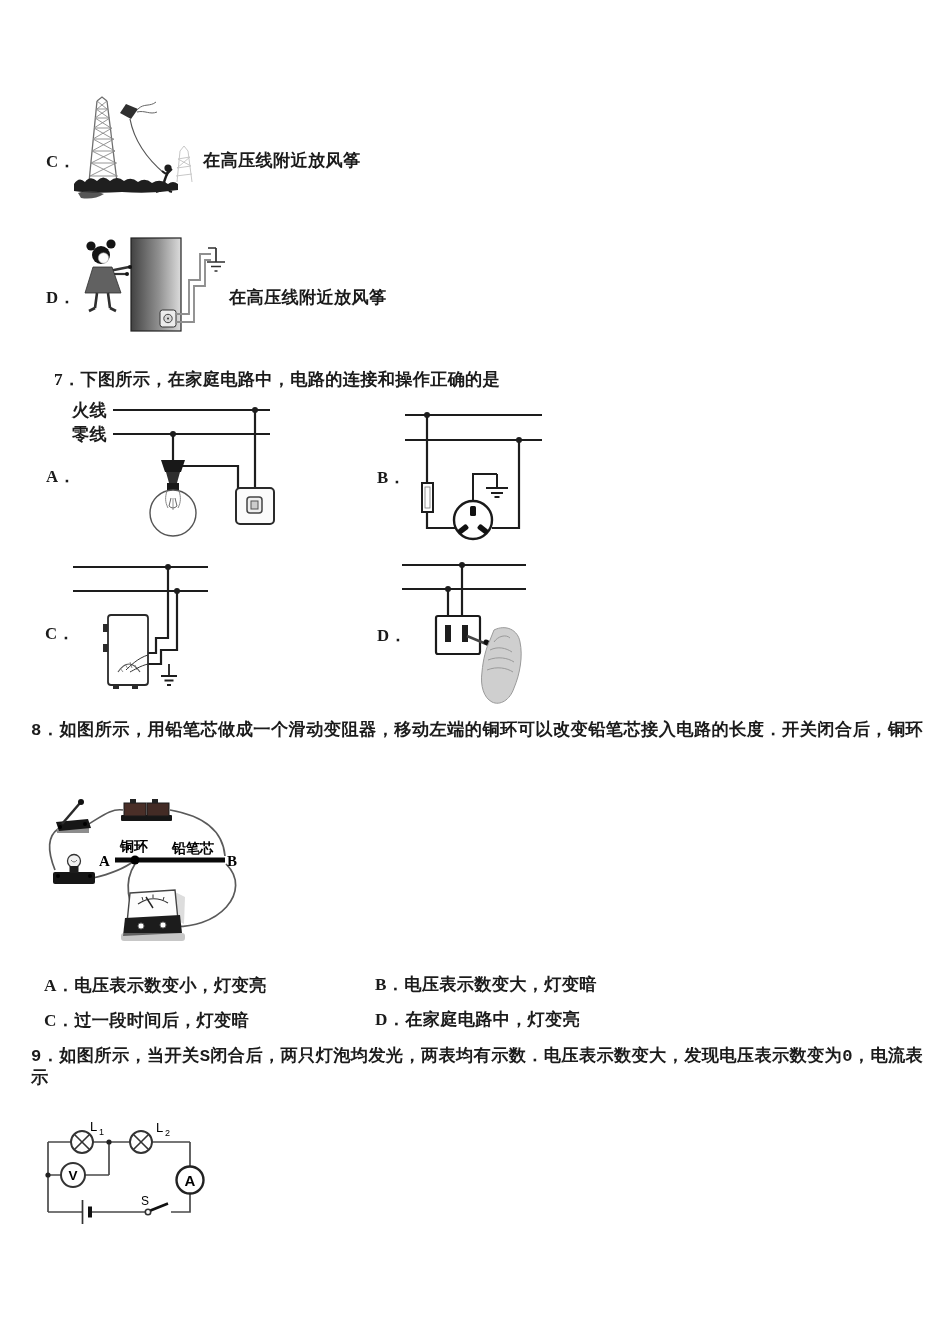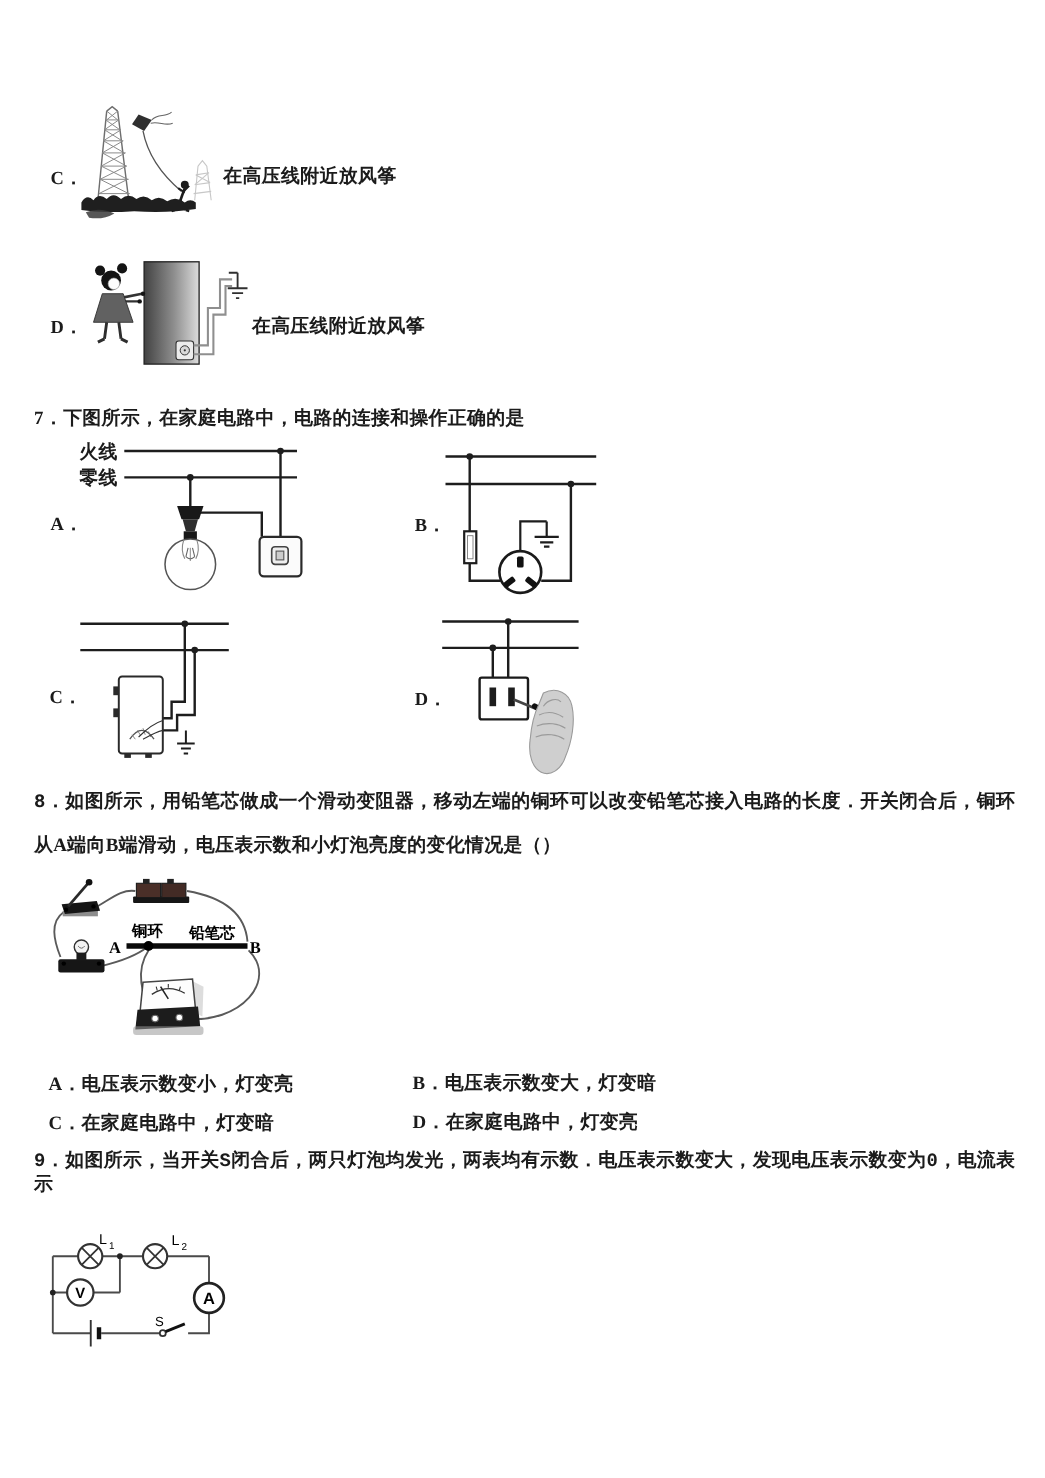--- a/index.html
+++ b/index.html
@@ -92,21 +92,21 @@
       <path d="M102,80 H115 V46 H126 V20 H137"></path>
       <path d="M102,88 H120 V52 H131 V26 H137"></path>
     </g>
     <g stroke="#2f2f2f" stroke-width="1.7" fill="none">
       <path d="M134,14 H142 M142,14 V28"></path>
       <path d="M133,28 H151 M137,32.5 H147 M140.5,37 H143.5"></path>
     </g>
   </svg>
   <div class="t cap abs" style="left:229px;top:288px">在高压线附近放风筝</div>
 
-  <div class="t abs" style="left:31px;top:369px">
+  <div class="t abs" style="left:54px;top:369px">
     <span>7．</span><span>下图所示，在家庭电路中，电路的连接和操作正确的是</span>
   </div>
 
   <div class="t abs" style="left:72px;top:400px">火线</div>
   <div class="t abs" style="left:72px;top:424px">零线</div>
 
   <svg class="abs" style="left:108px;top:402px" width="175" height="152" viewBox="0 0 175 152">
     <g stroke="#1d1d1d" stroke-width="2.2" fill="none">
       <path d="M5,8 H162"></path>
       <path d="M5,32 H162"></path>
@@ -208,21 +208,20 @@
     <g>
       <path d="M96,72 C108,66 120,72 122,84 C125,98 122,116 116,130 C112,142 102,148 94,144 C86,140 82,128 84,114 C85,102 88,90 92,82 Z" fill="#cfcfcf" stroke="#9a9a9a" stroke-width="1"></path>
       <path d="M92,92 C100,88 108,90 114,94 M90,102 C100,98 110,100 116,104 M89,112 C99,108 109,110 115,114 M96,84 C100,78 108,76 112,80" stroke="#9a9a9a" stroke-width="1" fill="none"></path>
     </g>
   </svg>
   <div class="t lbl abs" style="left:377px;top:626px">D．</div>
 
   <div class="t just abs" style="left:31px;top:720px">
     <span>8．</span><span>如图所示，用铅笔芯做成一个滑动变阻器，移动左端的铜环可以改变铅笔芯接入电路的长度．开关闭合后，铜环</span>
   </div>
-  <div class="t abs" style="left:31px;top:758px">从A端向B端滑动，电压表示数和小灯泡亮度的变化情况是（）</div>
 
   <svg class="abs" style="left:35px;top:790px" width="272" height="165" viewBox="0 0 272 165">
     <g stroke="#5a5a5a" stroke-width="1.7" fill="none">
       <path d="M23,39 C10,48 14,65 20,80"></path>
       <path d="M58,88 C75,84 90,78 99,71"></path>
       <path d="M50,36 C65,28 75,18 88,20"></path>
       <path d="M135,20 C170,26 188,42 190,66"></path>
       <path d="M191,74 C218,100 185,142 131,136"></path>
       <path d="M100,74 C88,92 93,115 105,133"></path>
     </g>
@@ -270,21 +269,21 @@
     </g>
   </svg>
 
   <div class="t abs" style="left:44px;top:975px">
     <span>A．</span><span>电压表示数变小，灯变亮</span>
   </div>
   <div class="t abs" style="left:375px;top:974px">
     <span>B．</span><span>电压表示数变大，灯变暗</span>
   </div>
   <div class="t abs" style="left:44px;top:1010px">
-    <span>C．</span><span>在家庭电路中，灯变暗</span>
+    <span>C．</span><span>过一段时间后，灯变暗</span>
   </div>
   <div class="t abs" style="left:375px;top:1009px">
     <span>D．</span><span>在家庭电路中，灯变亮</span>
   </div>
 
   <div class="t just abs" style="left:31px;top:1046px">
     <span>9．</span><span>如图所示，当开关S闭合后，两只灯泡均发光，两表均有示数．电压表示数变大，发现电压表示数变为0，电流表示</span>
   </div>
 
   <svg class="abs" style="left:38px;top:1115px" width="192" height="130" viewBox="0 0 192 130">

